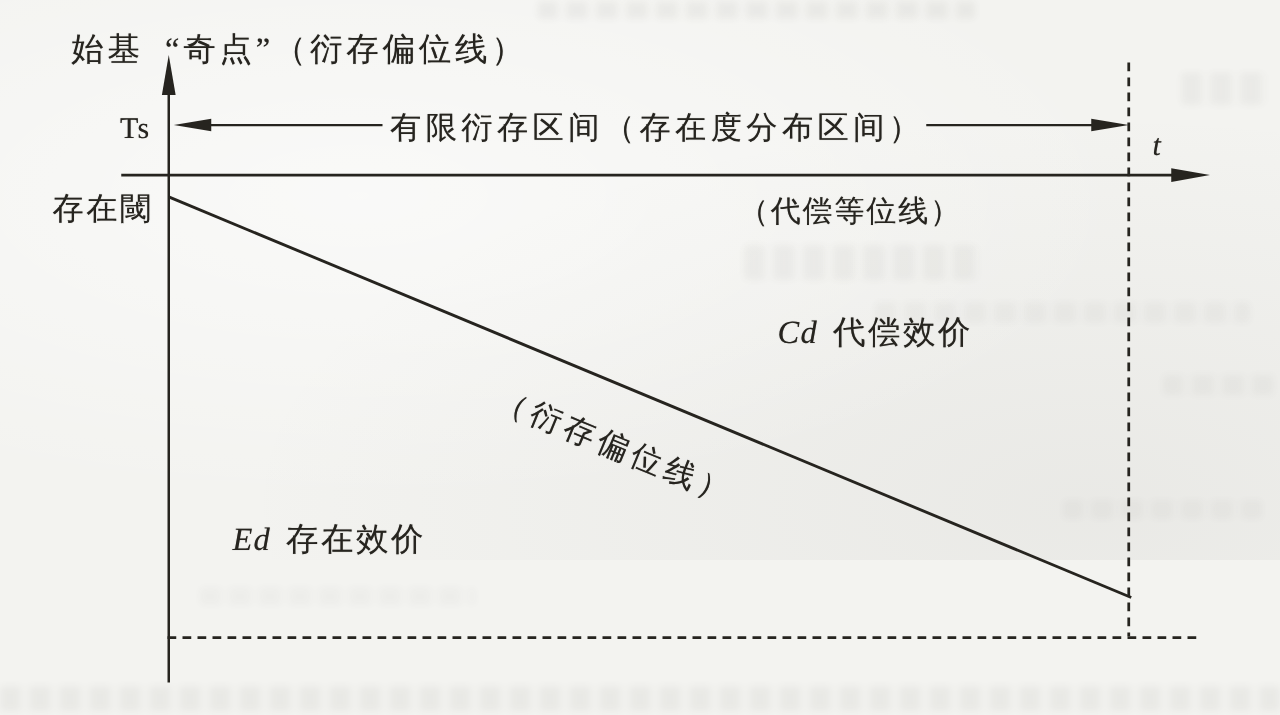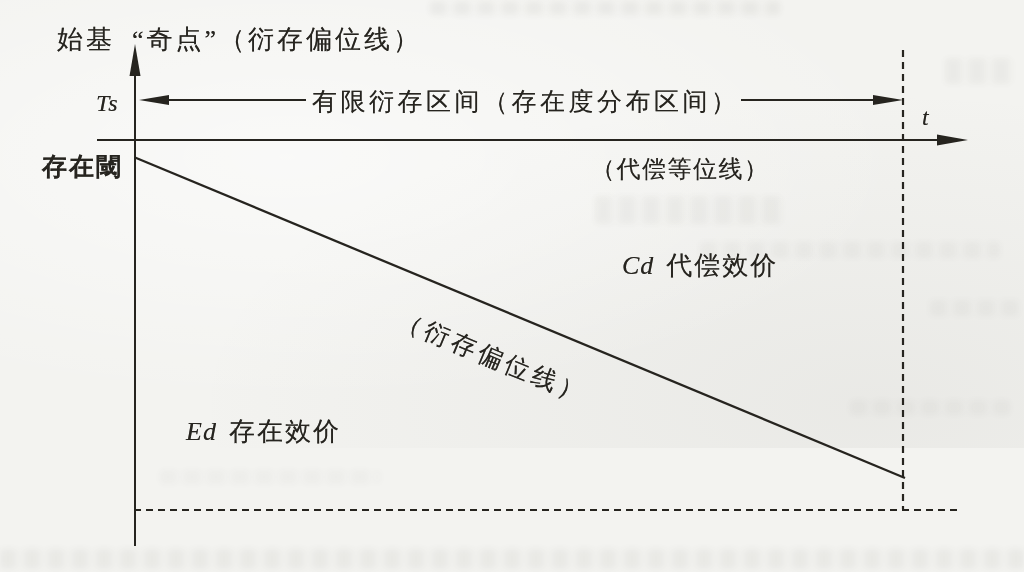--- a/index.html
+++ b/index.html
@@ -32,24 +32,24 @@
   }
   svg.lines{position:absolute;left:0;top:0;}
   .lbl{
     position:absolute;
     color:var(--ink);
     white-space:nowrap;
     text-shadow:0 0 0.6px rgba(40,38,32,0.55);
   }
   .cjk{font-size:25px;letter-spacing:3px;}
   .origin{top:22px;left:57px;font-size:26px;letter-spacing:3px;display:flex;gap:17px;}
-  .ts{top:90px;left:96px;font-size:24px;font-style:italic;letter-spacing:1px;}
+  .ts{top:90px;left:96px;font-size:24px;letter-spacing:1px;}
   .interval{top:85px;left:312px;font-size:25px;letter-spacing:3.5px;}
   .tlab{top:104px;left:922px;font-size:24px;font-style:italic;}
-  .threshold{top:150px;left:42px;font-size:25px;letter-spacing:2px;font-weight:bold;}
+  .threshold{top:150px;left:42px;font-size:25px;letter-spacing:2px;}
   .equipot{top:153px;left:591px;font-size:24px;letter-spacing:1.5px;}
   .cdlab{top:248px;left:622px;font-size:26px;}
   .edlab{top:414px;left:186px;font-size:26px;}
   .valence-sym{font-style:italic;letter-spacing:1px;margin-right:12px;}
   .valence-txt{letter-spacing:2px;}
   .deviation{
     top:303px;left:405px;font-size:25px;letter-spacing:4px;
     transform:rotate(22.5deg);transform-origin:left top;
   }
 </style>

